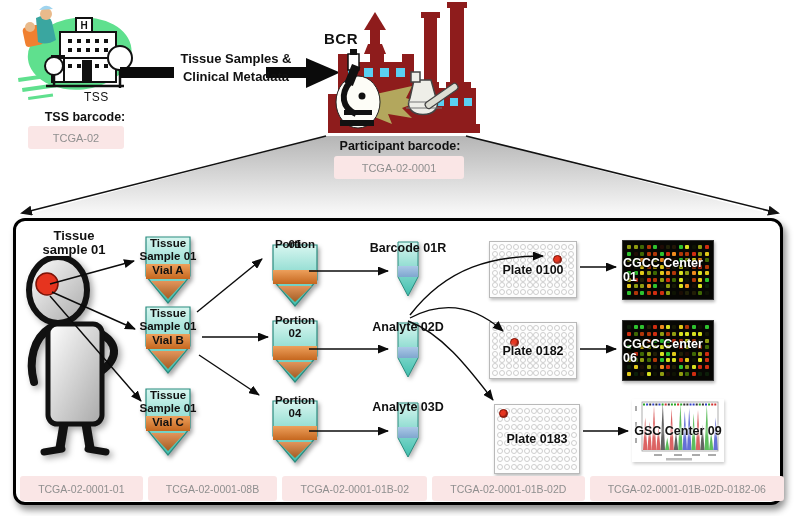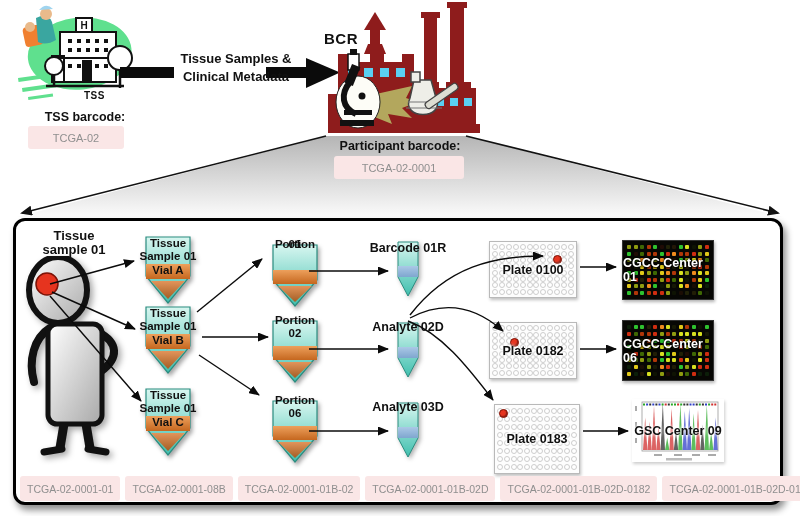--- a/index.html
+++ b/index.html
@@ -1,21 +1,21 @@
 <!DOCTYPE html>
 <html><head>
 <meta charset="utf-8">
 <style>
   * { box-sizing: border-box; margin: 0; padding: 0; }
   body { background: #fff; font-family: "Liberation Sans", sans-serif; }
   .canvas { position: relative; width: 800px; height: 516px; background: #fff; overflow: hidden; }
   .abs { position: absolute; }
 
   
-  .tss-title { left: 84px; top: 90px; width: 44px; font-size: 10px; font-weight: bold; color: #111; letter-spacing: .5px; }
+  .tss-title { left: 84px; top: 90px; width: 44px; font-size: 12px; font-weight: normal; color: #111; letter-spacing: .5px; }
   .tss-bc-label { left: 30px; top: 110px; width: 110px; font-size: 12.5px; font-weight: bold; color: #111; text-align: center; }
   .pink-chip { background: #fae6e6; border-radius: 3px; color: #8f8f8f; display: flex; align-items: center; justify-content: center; }
   .tss-chip { left: 28px; top: 126px; width: 96px; height: 23px; font-size: 11px; }
   .flow-label { left: 168px; top: 50px; width: 136px; text-align: center; font-size: 13px; font-weight: 600; color: #111; line-height: 18px; }
   .bcr-title { left: 324px; top: 30px; width: 50px; font-size: 15px; font-weight: bold; color: #111; letter-spacing: .5px; }
   .part-bc-label { left: 310px; top: 139px; width: 180px; text-align: center; font-size: 12.5px; font-weight: bold; color: #111; }
   .part-chip { left: 334px; top: 156px; width: 130px; height: 23px; font-size: 11px; }
 
   
   .main-box { left: 13px; top: 218px; width: 770px; height: 287px; background: #fff; border: 3px solid #000;
@@ -270,21 +270,21 @@
     <div class="vessel-text" style="top:0">Portion</div>
     <div class="vessel-text" style="top:13px;font-weight:bold">02</div>
   </div>
   <div class="vessel" style="left:266px;top:394px;height:70px">
     <svg width="58" height="70" viewBox="0 0 58 70" style="position:absolute;top:6px">
       <polygon points="7,1 51,1 51,36 29,62 7,36" fill="url(#gTeal)" stroke="#2b8d80" stroke-width="1.2"></polygon>
       <rect x="7" y="26" width="44" height="14" fill="url(#gOr)"></rect>
       <polygon points="12,42 46,42 29,58" fill="url(#gOr2)"></polygon>
     </svg>
     <div class="vessel-text" style="top:0">Portion</div>
-    <div class="vessel-text" style="top:13px;font-weight:bold">06</div>
+    <div class="vessel-text" style="top:13px;font-weight:bold">04</div>
   </div>
 
   <svg class="analyte-tube" style="left:394px;top:241px" width="28" height="58" viewBox="0 0 28 58">
     <defs>
         <linearGradient id="gBlue" x1="0" y1="0" x2="0" y2="1">
           <stop offset="0" stop-color="#aac8e6"></stop>
           <stop offset="1" stop-color="#7fa6cf"></stop>
         </linearGradient>
       </defs>
     <polygon points="4,1 24,1 24,36 14,55 4,36" fill="url(#gTeal)" stroke="#2b8d80" stroke-width="1"></polygon>
@@ -885,21 +885,20 @@
         <rect x="82.3" y="4.5" width="2" height="2" fill="#d03030"></rect>
       </svg>
     <div class="chromo-label">GSC Center 09</div>
   </div>
 
   <div class="abs bc-row">
     <div class="pink-chip">TCGA-02-0001-01</div>
     <div class="pink-chip">TCGA-02-0001-08B</div>
     <div class="pink-chip">TCGA-02-0001-01B-02</div>
     <div class="pink-chip">TCGA-02-0001-01B-02D</div>
-    <div class="pink-chip">TCGA-02-0001-01B-02D-0182</div>
     <div class="pink-chip">TCGA-02-0001-01B-02D-0182-06</div>
   </div>
 
   <svg class="abs" style="left:0;top:0;pointer-events:none" width="800" height="516" viewBox="0 0 800 516">
     <defs>
       <marker id="ah" markerWidth="11" markerHeight="9" refX="10" refY="4.5" orient="auto" markerUnits="userSpaceOnUse">
         <path d="M0,0 L11,4.5 L0,9 z" fill="#0b0b0b"></path>
       </marker>
     </defs>
     <g stroke="#0b0b0b" stroke-width="1.4" fill="none">

